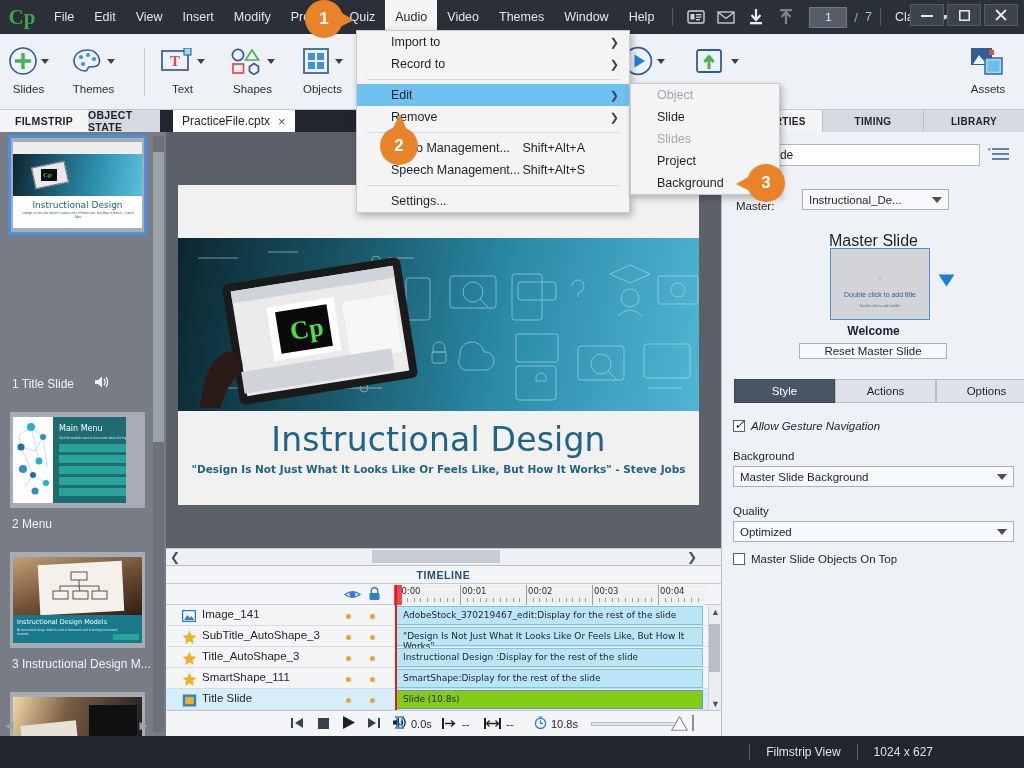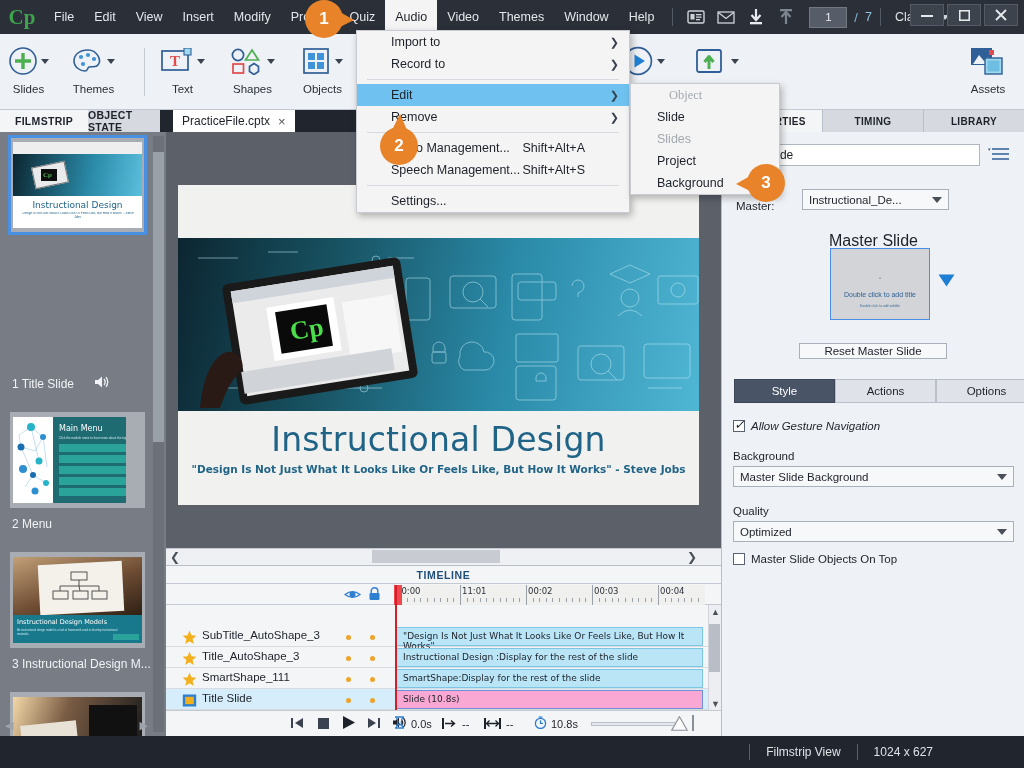--- a/index.html
+++ b/index.html
@@ -105,21 +105,21 @@
   .tl-ruler { position:absolute; left:228px; top:19px; width:311px; height:20px; background:#f0f0ee; }
   .rtick { position:absolute; top:0; width:1px; height:20px; background:#9aa0a8; }
   .rlab { position:absolute; top:1px; font-size:8.5px; color:#2b3038; font-family:"DejaVu Sans", sans-serif; }
   .rminor { position:absolute; bottom:3px; width:1px; height:4px; background:#9aa0a8; }
   .tl-row { position:absolute; left:0; width:555px; height:21px; border-bottom:1px solid #d8dce1; }
   .tl-name { position:absolute; left:36px; top:3px; font-size:11.5px; color:#1d2129; }
   .tl-ico { position:absolute; left:16px; top:4px; width:14px; height:14px; }
   .dot { position:absolute; top:9px; width:5px; height:5px; border-radius:50%; background:#eda42b; }
   .tl-bar { position:absolute; left:230px; top:1px; height:19px; background:#b9e5f7; border:1px solid #7cc5e4;
             font-size:9px; color:#1d2129; padding:3px 0 0 6px; font-family:"DejaVu Sans", sans-serif; }
-  .tl-bar.slide { background:#f9a8d4; border-color:#6f8fd6; }
+  .tl-bar.slide { background:#84cc16; border-color:#6f8fd6; }
   .playhead { position:absolute; left:229px; top:19px; width:2px; height:151px; background:#d0202a; }
   .tl-ctrl { position:absolute; left:0; bottom:0; width:555px; height:26px; background:#f4f5f7; border-top:1px solid #c3c9d2;
              display:flex; align-items:center; }
   .tl-vscroll { position:absolute; right:0; top:39px; width:13px; height:106px; background:#eceef1; border-left:1px solid #d0d4da;}
   .tl-vthumb { position:absolute; right:1px; top:58px; width:11px; height:48px; background:#b9bec6; }
 
   
   .props { position:absolute; left:721px; top:110px; width:303px; height:626px; background:#eef1f5; border-left:1px solid #b9bfc8;}
   .ptabs { display:flex; height:22px; }
   .ptab { flex:1; display:flex; align-items:center; justify-content:center; font-size:10px; font-weight:bold;
@@ -547,21 +547,21 @@
             <path d="M3.2 6 V4 a3.3 3.3 0 0 1 6.6 0 V6" fill="none" stroke="#2f7fd0" stroke-width="1.4"></path>
             <rect x="1.5" y="6" width="10" height="7" rx="1.2" fill="#2f7fd0"></rect>
           </svg>
       </span>
     </div>
 
     <div class="tl-ruler">
       <div class="rtick" style="left:0;"></div>
       <div class="rlab" style="left:2px;">00:00</div>
       <div class="rtick" style="left:66px;"></div>
-      <div class="rlab" style="left:68px;">11:01</div>
+      <div class="rlab" style="left:68px;">00:01</div>
       <div class="rtick" style="left:132px;"></div>
       <div class="rlab" style="left:134px;">00:02</div>
       <div class="rtick" style="left:198px;"></div>
       <div class="rlab" style="left:200px;">00:03</div>
       <div class="rtick" style="left:264px;"></div>
       <div class="rlab" style="left:266px;">00:04</div>
       <div class="rminor" style="left:6.6px;"></div>
         <div class="rminor" style="left:13.2px;"></div>
         <div class="rminor" style="left:19.8px;"></div>
       <div class="rminor" style="left:26.4px;"></div>
@@ -599,20 +599,32 @@
         <div class="rminor" style="left:257.4px;"></div>
       <div class="rminor" style="left:270.6px;"></div>
         <div class="rminor" style="left:277.2px;"></div>
         <div class="rminor" style="left:283.8px;"></div>
       <div class="rminor" style="left:290.4px;"></div>
         <div class="rminor" style="left:297px;"></div>
         <div class="rminor" style="left:303.6px;"></div>
       <div style="position:absolute;left:0;top:0;width:8px;height:20px;background:#f0464e;"></div>
     </div>
 
+    <div class="tl-row" style="top:39px;">
+      <span class="tl-ico">
+        <svg width="14" height="14" viewBox="0 0 14 14">
+            <rect x="0.6" y="1.6" width="12.8" height="10.8" fill="none" stroke="#2f7fd0" stroke-width="1.3"></rect>
+            <path d="M2 11 L5.5 6 L8 9 L9.6 7 L12 11 Z" fill="#2f7fd0"></path>
+          </svg>
+      </span>
+      <span class="tl-name">Image_141</span>
+      <span class="dot" style="left:180px;"></span>
+      <span class="dot" style="left:204px;"></span>
+      <div class="tl-bar" style="width:307px;">AdobeStock_370219467_edit:Display for the rest of the slide</div>
+    </div>
 
     <div class="tl-row" style="top:60px;">
       <span class="tl-ico">
         <svg width="15" height="15" viewBox="0 0 15 15">
             <path d="M7.5 0.6 L9.4 5.3 L14.4 5.7 L10.6 9 L11.8 13.9 L7.5 11.2 L3.2 13.9 L4.4 9 L0.6 5.7 L5.6 5.3 Z" fill="#f2b01e"></path>
           </svg>
       </span>
       <span class="tl-name">SubTitle_AutoShape_3</span>
       <span class="dot" style="left:180px;"></span>
       <span class="dot" style="left:204px;"></span>
@@ -785,20 +797,21 @@
       <div style="position:absolute;left:0;right:0;top:24px;text-align:center;font-size:6px;color:#7a8088;">⌄</div>
       <div style="position:absolute;left:0;right:0;top:42px;text-align:center;font-size:7px;color:#2f5f96;">Double click to add title</div>
       <div style="position:absolute;left:0;right:0;top:55px;text-align:center;font-size:3.4px;color:#3f6f9d;">Double click to add subtitle</div>
     </div>
     <div style="position:absolute;left:216px;top:163px;">
       <svg width="17" height="13" viewBox="0 0 17 13">
           <path d="M0.5 0.5 H16.5 L8.5 12.5 Z" fill="#1e7fd4"></path>
         </svg>
     </div>
 
+    <div style="position:absolute;left:0;top:214px;width:303px;text-align:center;font-size:12px;font-weight:bold;color:#1d2129;">Welcome</div>
 
     <div class="btn-reset" style="position:absolute;left:77px;top:233px;width:148px;">Reset Master Slide</div>
 
     <div class="styletabs" style="position:absolute;left:0;top:269px;width:303px;">
       <div class="stab active">Style</div>
       <div class="stab">Actions</div>
       <div class="stab">Options</div>
     </div>
 
     <div style="position:absolute;left:11px;top:310px;display:flex;align-items:center;gap:6px;font-style:italic;">
@@ -851,21 +864,21 @@
       <span>Speech Management...</span>
       <span class="sc">Shift+Alt+S</span>
     </div>
     <div class="dsep"></div>
     <div class="drow">
       <span>Settings...</span>
     </div>
   </div>
 
   <div class="dropdown" style="left:630px; top:83px; width:150px;">
-    <div class="drow dis" style="padding-left:38px;font-family:Liberation Serif, serif;">Object</div>
+    <div class="drow dis" style="padding-left:26px;">Object</div>
     <div class="drow" style="padding-left:26px;">Slide</div>
     <div class="drow dis" style="padding-left:26px;">Slides</div>
     <div class="drow" style="padding-left:26px;">Project</div>
     <div class="drow" style="padding-left:26px;">Background</div>
   </div>
 
   <div class="badge" style="left:304px; top:0px;">
     <div style="position:relative;width:54px;height:40px;">
       <svg width="54" height="40" viewBox="0 0 54 40" style="position:absolute;left:0;top:0;">
         <circle cx="20" cy="19" r="19" fill="#e8832a"></circle>

